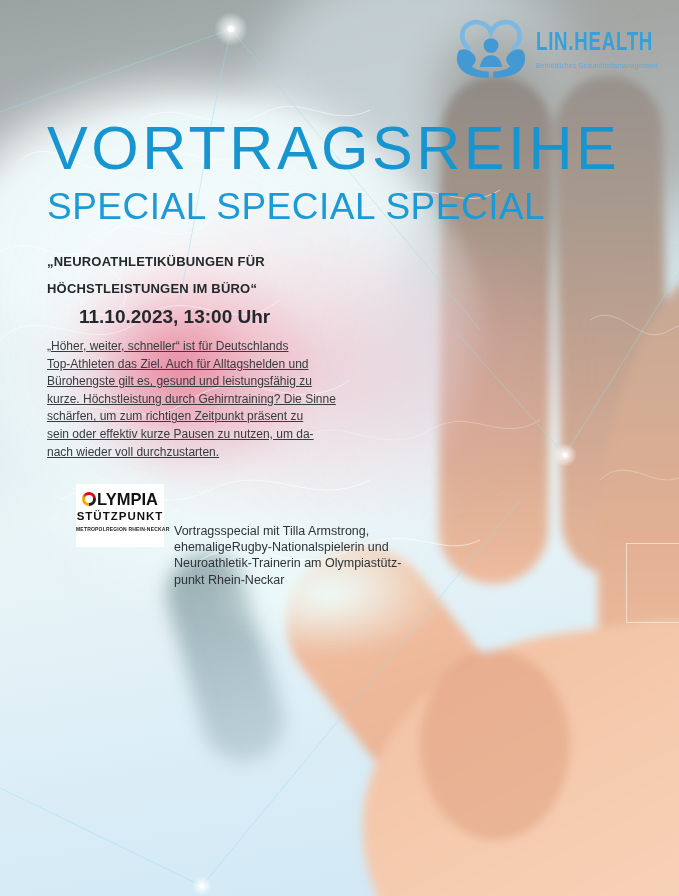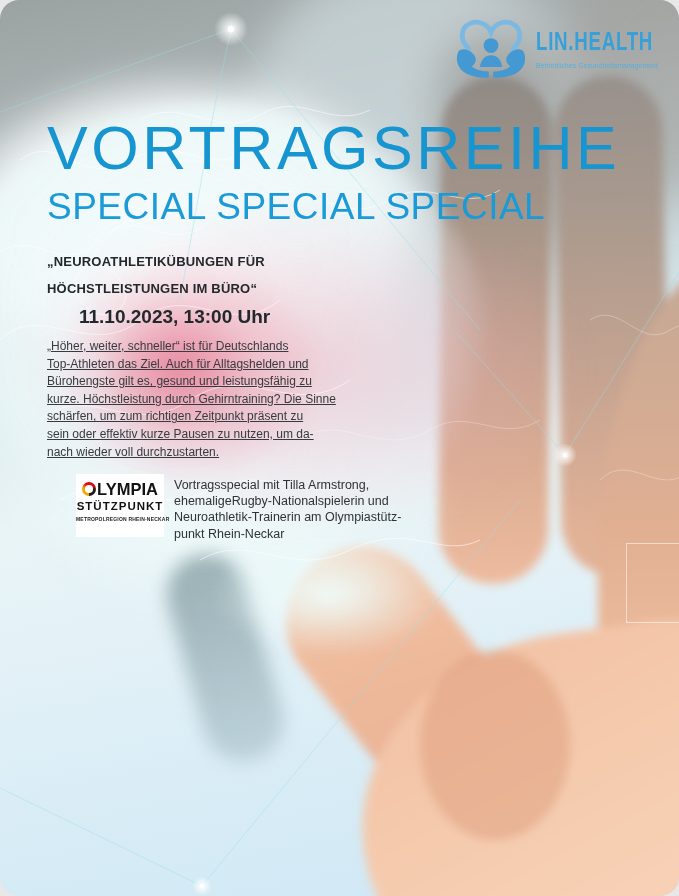--- a/index.html
+++ b/index.html
@@ -1,20 +1,19 @@
 <!DOCTYPE html>
 <html><head>
 <meta charset="utf-8">
 <style>
   html,body { margin:0; padding:0; background:#e8e8e8; }
   .poster {
     position:relative; width:679px; height:896px; overflow:hidden;
     font-family:"Liberation Sans", sans-serif;
     background:linear-gradient(170deg,#9aa3a2 0%,#a9b0b1 12%,#bcc7ca 26%,#d4e2e6 40%,#e9f4f6 52%,#e3f1f7 66%,#d8ecf6 82%,#cfe8f5 100%);
-    border-radius:19px;
   }
   .poster * { box-sizing:border-box; }
 
   
   .bg-blur { position:absolute; inset:0; filter:blur(22px); }
   .head-blob { position:absolute; left:560px; top:-60px; width:260px; height:260px; border-radius:50%;
     background:#9b958f; opacity:.38; }
   .face-light { position:absolute; left:250px; top:-40px; width:330px; height:300px; border-radius:50%;
     background:#ccd8dc; opacity:.75; }
   .arm-blob { position:absolute; left:438px; top:30px; width:122px; height:230px; border-radius:60px;
@@ -79,32 +78,32 @@
     color:#1795d0; }
   .subtitle { font-size:37px; font-weight:400; letter-spacing:.5px; color:#1b9ad8; margin-top:9px;
     line-height:1; }
 
   .topic { position:absolute; left:47px; top:248px; font-size:13px; font-weight:700;
     color:#23282c; line-height:27px; letter-spacing:.2px; }
   .date { position:absolute; left:47px; top:306px; font-size:19px; font-weight:700; color:#23282c;margin-left:32px; }
   .desc { position:absolute; left:47px; top:338px; font-size:12px; line-height:17.6px; color:#363b3f;text-decoration:underline; }
 
   
-  .footer-row { position:absolute; left:47px; top:474px; display:flex;padding-left:29px; }
+  .footer-row { position:absolute; left:47px; top:484px; display:flex;padding-left:29px; }
   .oly-box { width:88px; height:63px; background:#ffffff; padding-top:7px; text-align:center; flex:none; }
   .oly-line1 { display:flex; align-items:center; justify-content:center;
     font-size:16.5px; font-weight:700; color:#121212; line-height:1; }
   .oring { width:14px; height:14px; border-radius:50%; position:relative; display:inline-block;
     margin-right:1px; flex:none;
     background:conic-gradient(from 180deg, #f7a600 0deg 100deg, #e30613 150deg 240deg, #1c1c1a 280deg 360deg); }
   .oring::after { content:""; position:absolute; inset:3.2px; background:#fff; border-radius:50%; }
   .oly-line2 { font-size:11.5px; font-weight:700; color:#121212; letter-spacing:1px; margin-top:2px; }
   .oly-line3 { font-size:5px; font-weight:700; color:#232323; letter-spacing:.2px; margin-top:4px;
     white-space:nowrap; }
-  .credit { margin-left:10px; padding-top:3px; font-size:12.5px; line-height:16.2px; color:#2e3337; }
+  .credit { margin-left:10px; padding-top:3px; font-size:12.5px; line-height:16.2px; color:#2e3337;margin-top:36px; }
 </style>
 </head>
 <body>
 
 <div class="poster">
 
   <div class="bg-blur">
     <div class="face-light"></div>
     <div class="head-blob"></div>
     <div class="arm-blob"></div>

